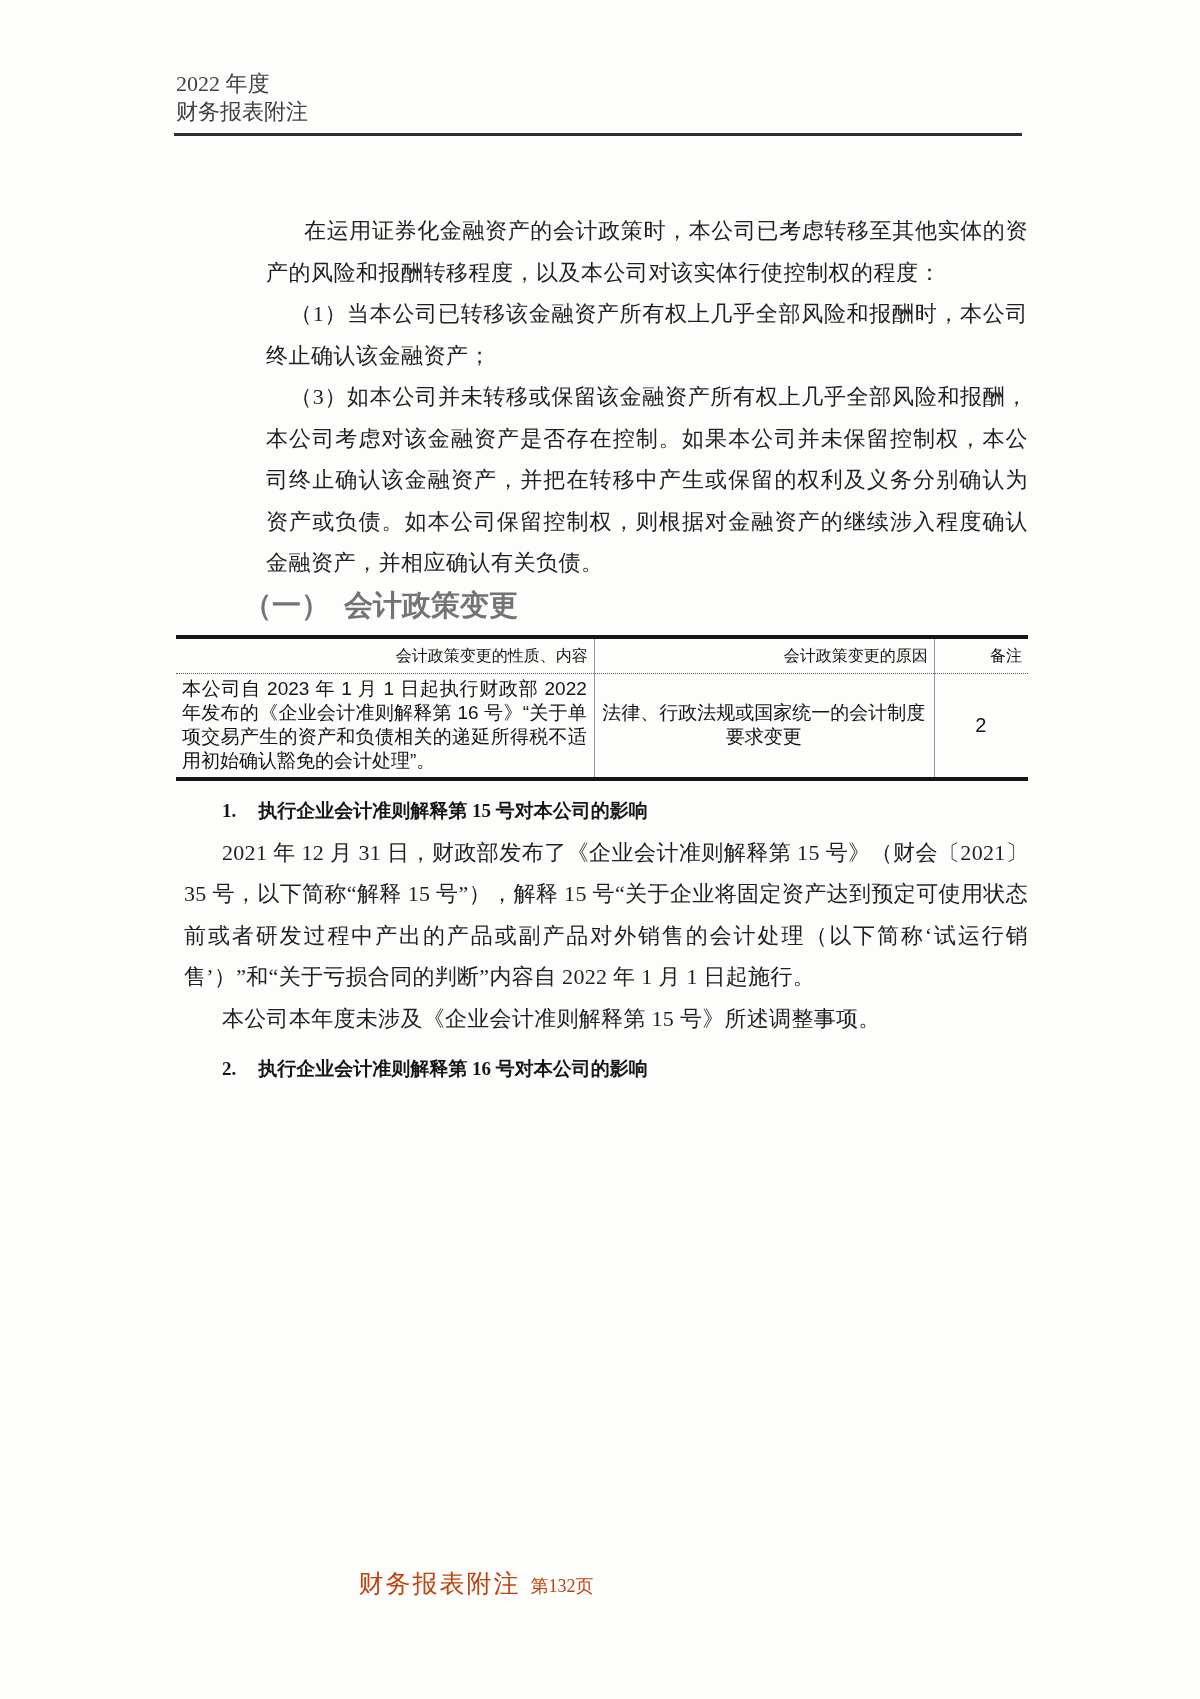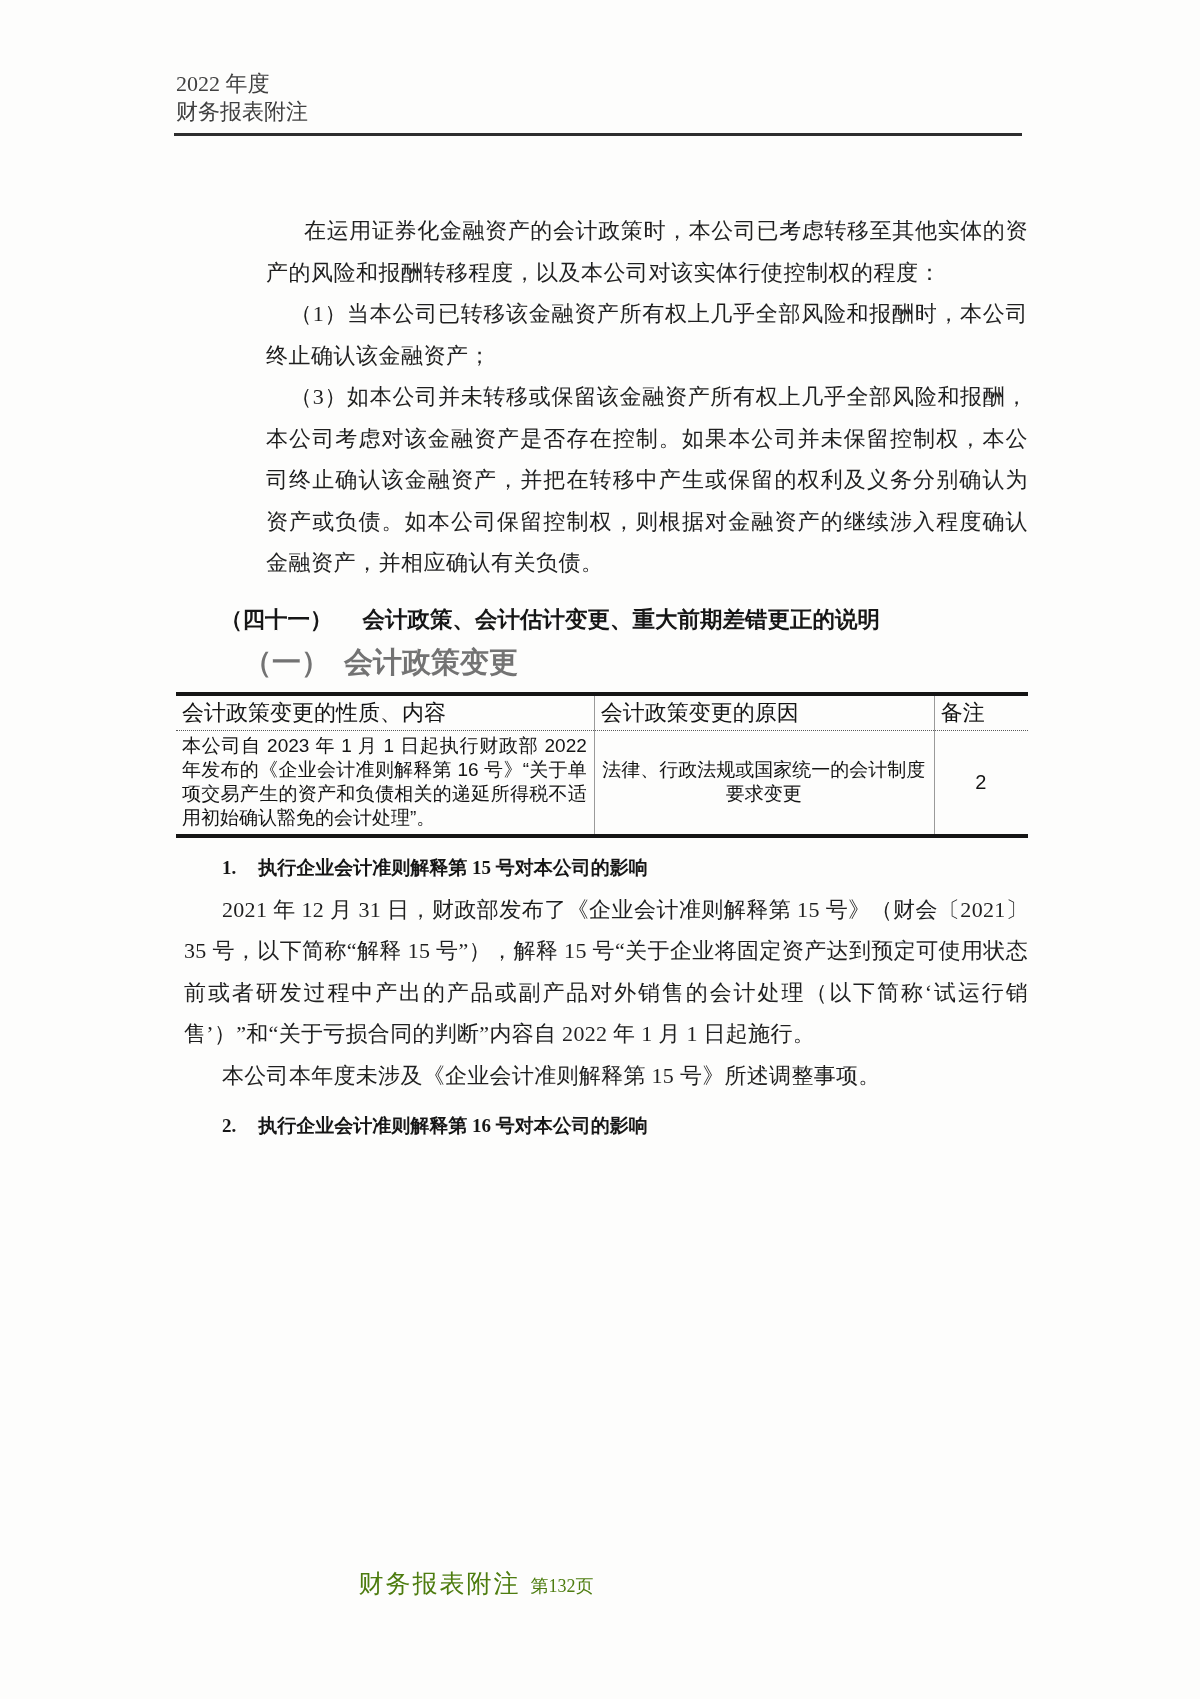--- a/index.html
+++ b/index.html
@@ -59,38 +59,38 @@
   .hitem .sec-title{margin-left:22px;}
   
   table.policy{
     width:100%;margin-top:8px;
     border-collapse:collapse;table-layout:fixed;
     border-top:4px solid #151515;border-bottom:4px solid #151515;
     font-family:"Liberation Sans","DejaVu Sans",sans-serif;
     font-size:19px;color:#141414;
   }
   table.policy th{
-    font-weight:normal;font-size:22px;text-align:left;
+    font-weight:normal;font-size:16px;text-align:right;
     padding:5px 6px;border-bottom:1px dotted #5a5a5a;line-height:24px;
   }
   table.policy td{
     padding:3px 7px 4px 6px;line-height:24px;vertical-align:middle;
   }
   table.policy th:nth-child(2),table.policy td:nth-child(2),
   table.policy th:nth-child(3),table.policy td:nth-child(3){
     border-left:1px solid #9a9a9a;
   }
   table.policy tbody tr.sep td{border-bottom:1px dotted #5a5a5a;}
   td.nature{text-align:justify;text-justify:inter-ideograph;}
   td.reason{text-align:center;padding-left:24px;padding-right:24px;}
   td.note{text-align:center;font-size:20px;}
   
   .page-footer{
     position:absolute;left:0;top:1567px;width:952px;
-    text-align:center;color:#4d7c0f;
+    text-align:center;color:#c2410c;
   }
   .page-footer .f-title{font-size:25px;letter-spacing:2px;}
   .page-footer .f-page{font-size:18px;margin-left:10px;}
 </style>
 </head>
 <body>
 
 <div class="page">
 
   <div class="page-header">
@@ -100,23 +100,20 @@
   <div class="header-rule"></div>
 
   <div class="content">
 
     <div class="upper">
       <p class="ind-full">在运用证券化金融资产的会计政策时，本公司已考虑转移至其他实体的资产的风险和报酬转移程度，以及本公司对该实体行使控制权的程度：</p>
       <p class="ind-num">（1）当本公司已转移该金融资产所有权上几乎全部风险和报酬时，本公司终止确认该金融资产；</p>
       <p class="ind-num">（3）如本公司并未转移或保留该金融资产所有权上几乎全部风险和报酬，本公司考虑对该金融资产是否存在控制。如果本公司并未保留控制权，本公司终止确认该金融资产，并把在转移中产生或保留的权利及义务分别确认为资产或负债。如本公司保留控制权，则根据对金融资产的继续涉入程度确认金融资产，并相应确认有关负债。</p>
     </div>
 
-    <div class="h41">
-      <span class="sec-num">（四十一）</span><span class="sec-title">会计政策、会计估计变更、重大前期差错更正的说明</span>
-    </div>
 
     <div class="hsub">
       <span class="sec-num">（一）</span><span class="sec-title">会计政策变更</span>
     </div>
 
     <table class="policy">
       <colgroup>
         <col style="width:49.1%">
         <col style="width:39.9%">
         <col style="width:11%">

